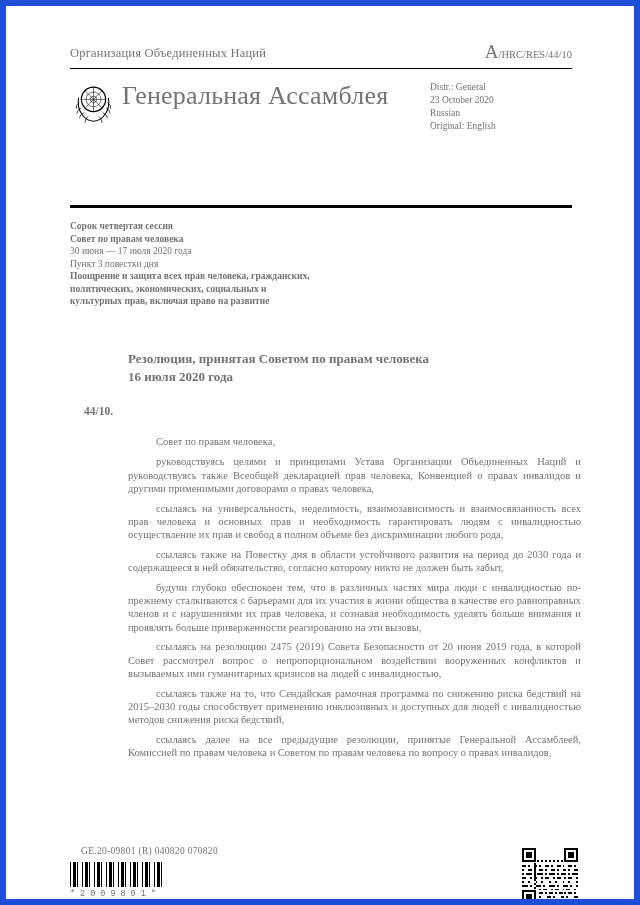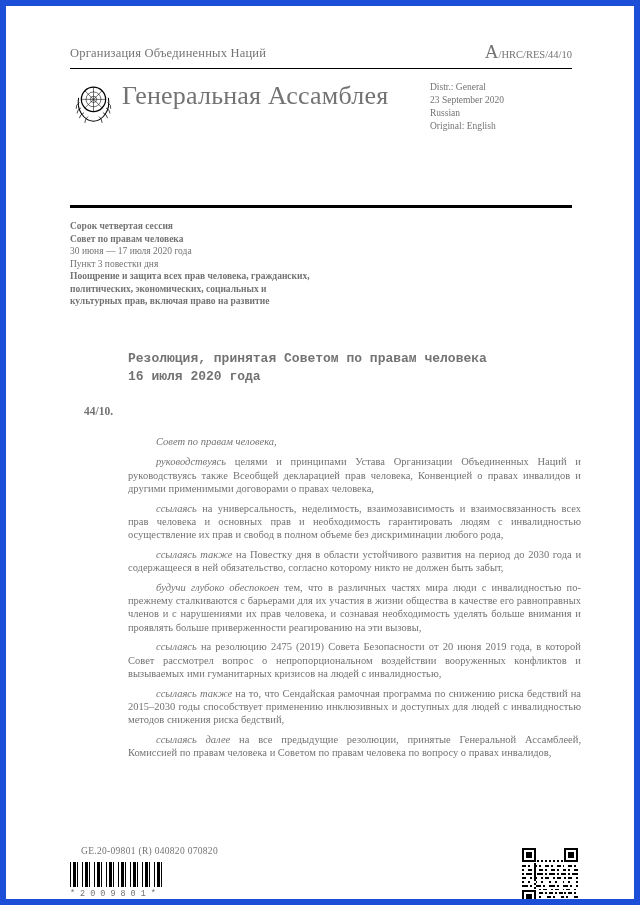--- a/index.html
+++ b/index.html
@@ -52,34 +52,34 @@
     position: absolute; left: 64px; top: 214px; width: 242px;
     font-size: 9.5px; line-height: 12.5px;
   }
   .session-block .b { font-weight: bold; }
 
   
   .res-title {
     position: absolute; left: 122px; top: 344px; width: 420px;
     font-size: 13px; font-weight: bold; line-height: 17.5px;
   }
-  .res-title span { display: block; font-family: Liberation Mono, monospace; }
+  .res-title span { display: block; }
 
   .res-heading {
     position: absolute; left: 78px; top: 399px; right: 62px;
     display: flex; font-size: 11.5px; font-weight: bold; gap: 34px;
   }
   .res-number { width: 44px; flex: 0 0 44px; }
 
   .body-text {
     position: absolute; left: 122px; top: 429px; width: 453px;
     font-size: 10.5px; line-height: 13.4px; text-align: justify;
   }
   .para { text-indent: 28px; margin-bottom: 6px; }
-  .para .lead { font-style: italic; }
+  .para .lead { }
   .para.opening { text-align: left; margin-bottom: 7px; }
 
   
   .ge-ref {
     position: absolute; left: 64px; top: 840px;
     font-size: 9.5px; letter-spacing: .3px; padding-left: 11px;
   }
   .barcode-wrap { position: absolute; left: 64px; top: 856px; width: 96px; }
   .barcode {
     height: 25px; width: 96px;
@@ -125,21 +125,21 @@
         <line x1="19" y1="15" x2="41" y2="37" stroke-width="0.7"></line>
         <line x1="41" y1="15" x2="19" y2="37" stroke-width="0.7"></line>
         <path d="M11 24 C8 40 18 53 30 54 C42 53 52 40 49 24" stroke-width="1.3"></path>
         <path d="M12 30 q-5 3 -4 8 M14 37 q-5 2 -5 7 M18 43 q-5 2 -6 7 M23 48 q-4 3 -4 8" stroke-width="0.9"></path>
         <path d="M48 30 q5 3 4 8 M46 37 q5 2 5 7 M42 43 q5 2 6 7 M37 48 q4 3 4 8" stroke-width="0.9"></path>
       </g>
     </svg>
     <div class="assembly-title">Генеральная Ассамблея</div>
     <div class="distr-block">
       <div>Distr.: General</div>
-      <div>23 September 2020</div>
+      <div>23 October 2020</div>
       <div>Russian</div>
       <div>Original: English</div>
     </div>
   </div>
 
   <div class="thick-rule"></div>
 
   <div class="session-block">
     <div class="b">Сорок четвертая сессия</div>
     <div class="b">Совет по правам человека</div>

